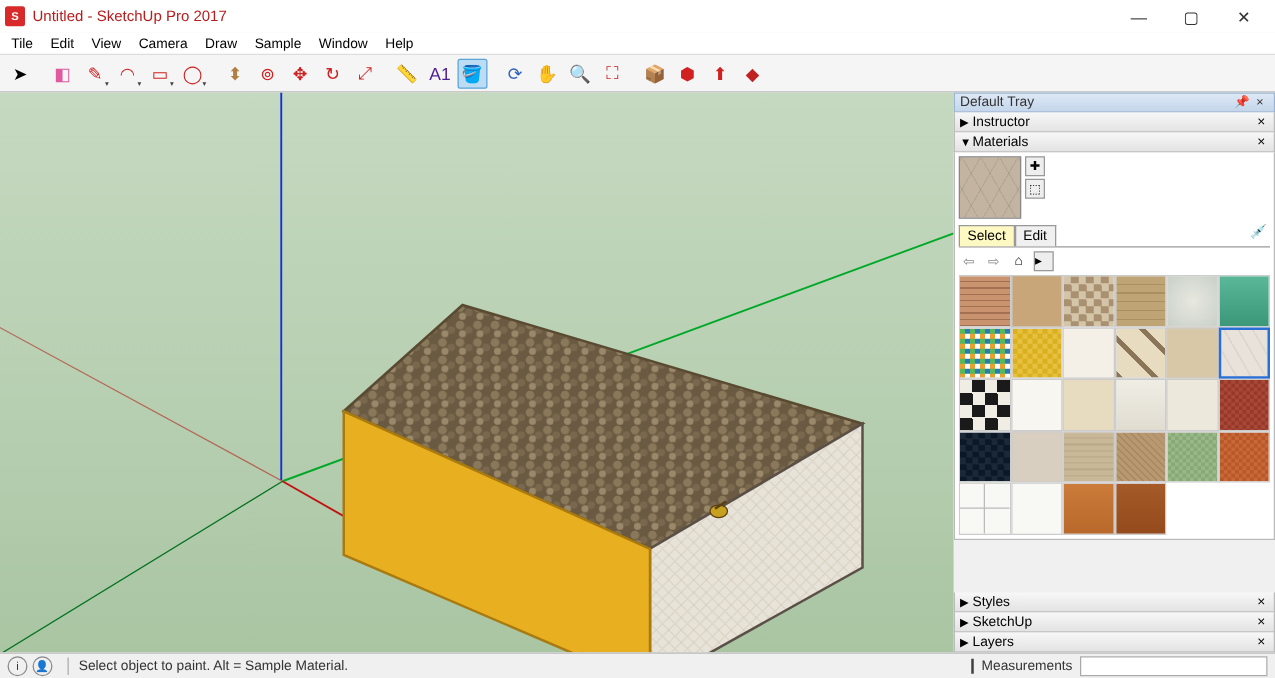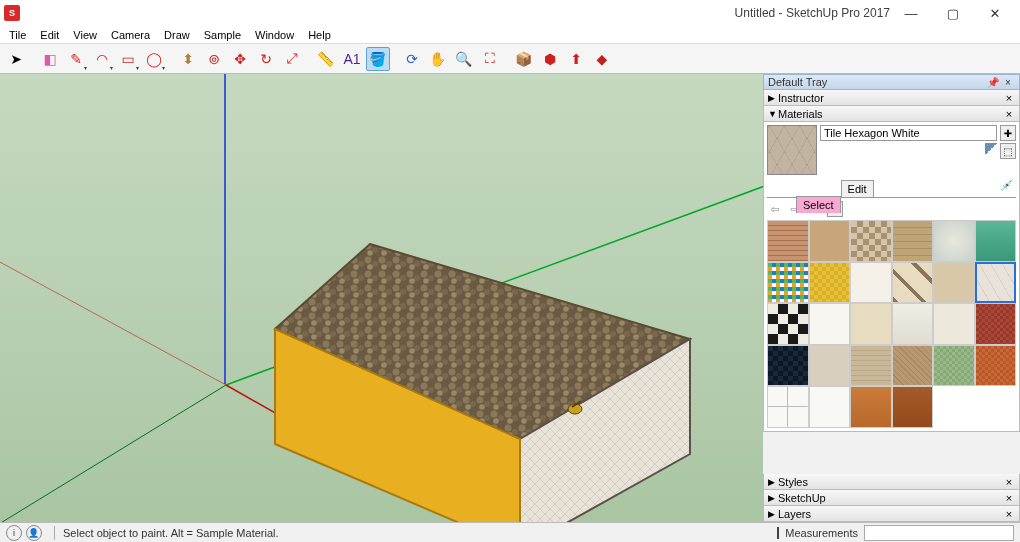--- a/index.html
+++ b/index.html
@@ -1,21 +1,21 @@
 <!DOCTYPE html>
 <html><head>
 <meta charset="utf-8">
 <style>
   * { box-sizing: border-box; margin: 0; padding: 0; }
   body { font-family: "Segoe UI", Tahoma, sans-serif; font-size: 11px; width: 1020px; height: 542px; overflow: hidden; background: #f0f0f0; position: relative; }
   
   
   .titlebar { height: 26px; background: #fff; display: flex; align-items: center; padding: 0 4px; }
   .titlebar .icon { width: 16px; height: 16px; background: #d82a2a; border-radius: 2px; margin-right: 6px; display: inline-flex; align-items: center; justify-content: center; color: #fff; font-size: 9px; font-weight: bold; }
-  .titlebar .title { flex: 1; color: #404040; font-size: 12px; text-align: right; }
+  .titlebar .title { flex: 1; color: #b91c1c; font-size: 12px; }
   .winctrls { display: flex; }
   .winctrls div { width: 42px; height: 26px; display: flex; align-items: center; justify-content: center; font-size: 13px; color: #333; }
   
   
   .menubar { height: 18px; background: #fff; display: flex; align-items: center; padding: 0 2px; border-bottom: 1px solid #ddd; }
   .menubar span { padding: 1px 7px; font-size: 11px; cursor: default; }
   
   
   .toolbar { height: 30px; background: #f5f5f5; border-bottom: 1px solid #bbb; display: flex; align-items: center; padding: 0 4px; gap: 2px; }
   .toolbar .tbtn { width: 24px; height: 24px; display: flex; align-items: center; justify-content: center; border-radius: 2px; cursor: default; position: relative; }
@@ -42,21 +42,21 @@
   .mat-top { display: flex; gap: 3px; }
   .swatch-big { width: 50px; height: 50px; border: 1px solid #888; background-image: repeating-linear-gradient(60deg, #e8e2da 0 12px, #d8d2c8 12px 13px), repeating-linear-gradient(-60deg, #e8e2da 0 12px, #d8d2c8 12px 13px); background-blend-mode: multiply; background-color: #eae5dc; }
   .mat-name-box { flex: 1; display: flex; flex-direction: column; }
   .mat-name { border: 1px solid #999; padding: 1px 3px; font-size: 11px; height: 16px; }
   .mat-icons { display: flex; flex-direction: column; gap: 2px; }
   .mat-icons div { width: 16px; height: 16px; border: 1px solid #999; background: #eee; font-size: 10px; display: flex; align-items: center; justify-content: center; }
   .mat-corner { height: 12px; background: linear-gradient(135deg, #6a8fb5 50%, #fff 50%); width: 12px; margin-left: auto; margin-top: 2px; }
   
   .mat-tabs { display: flex; align-items: flex-end; margin-top: 4px; gap: 0; border-bottom: 1px solid #999; }
   .mat-tabs .tab { padding: 2px 6px; border: 1px solid #999; border-bottom: none; font-size: 11px; background: #f0f0f0; position: relative; }
-  .mat-tabs .tab.active { background: #f9a8d4; top: 16px; margin-left: 29px; }
+  .mat-tabs .tab.active { background: #fef9c3; top: 0; }
   .mat-tabs .sp { flex: 1; }
   .mat-tabs .eyedrop { width: 16px; height: 16px; margin-bottom: 2px; }
   
   .mat-nav { display: flex; align-items: center; gap: 4px; padding: 3px 0; }
   .mat-nav .nbtn { width: 16px; height: 16px; display: flex; align-items: center; justify-content: center; font-size: 11px; }
   .mat-nav select { flex: 1; font-size: 11px; height: 18px; }
   .mat-nav .extra { width: 16px; height: 16px; border: 1px solid #999; background: #eee; }
   
   .tile-grid { display: grid; grid-template-columns: repeat(6, 1fr); gap: 0; overflow-y: auto; max-height: 260px; }
   .tile { aspect-ratio: 1; border: 1px solid #ccc; }
@@ -210,24 +210,20 @@
   <div class="panel-head">
     <span class="arrow">▼</span>
     <span>Materials</span>
     <span class="sp"></span>
       <span class="x">×</span>
   </div>
 
   <div class="materials-body">
     <div class="mat-top">
       <div class="swatch-big"></div>
-      <div class="mat-name-box">
-        <input class="mat-name" value="Tile Hexagon White" style="">
-        <div class="mat-corner"></div>
-      </div>
       <div class="mat-icons">
         <div>✚</div>
         <div>⬚</div>
       </div>
     </div>
 
     <div class="mat-tabs">
       <div class="tab active">Select</div>
       <div class="tab">Edit</div>
       <span class="sp"></span>

